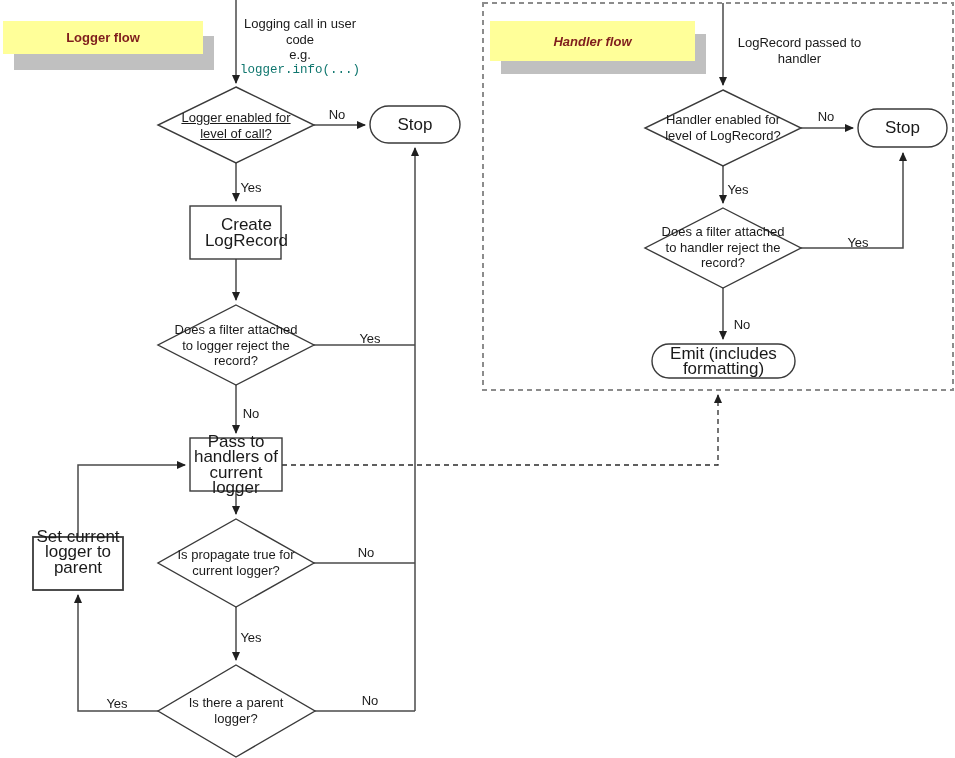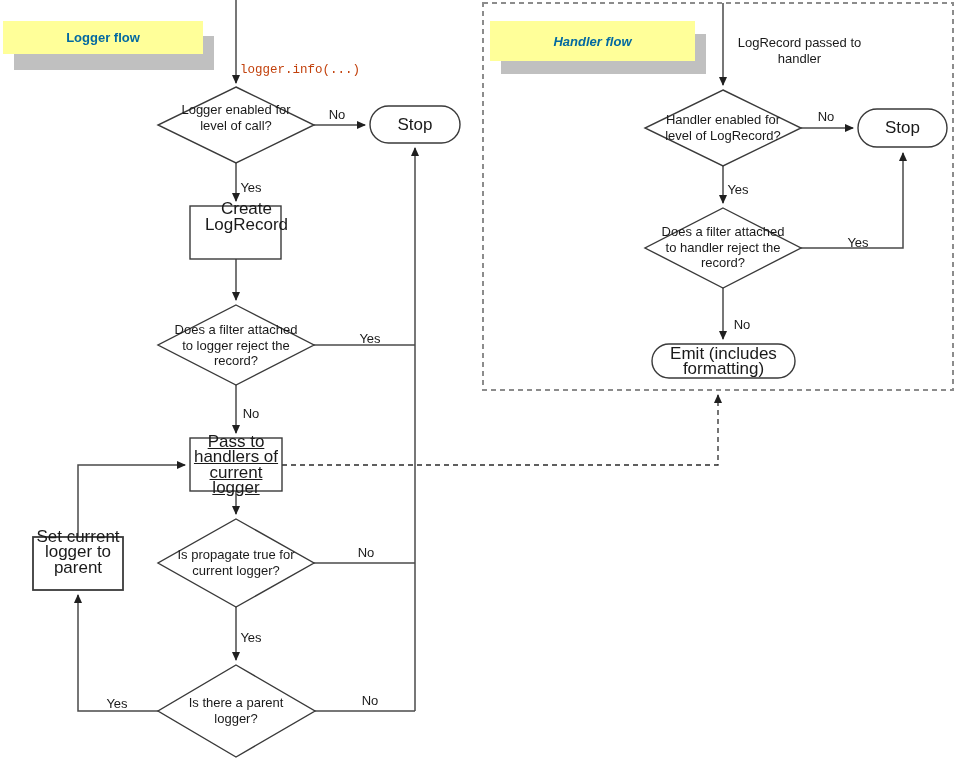--- a/index.html
+++ b/index.html
@@ -14,26 +14,26 @@
   }
   .boxtxt{
     position:absolute;display:flex;align-items:center;justify-content:center;
     text-align:center;font-size:17px;line-height:15.5px;white-space:pre-line;pointer-events:none;
   }
   .lbl{
     position:absolute;font-size:13px;transform:translate(-50%,-50%);
     white-space:nowrap;pointer-events:none;
   }
   .code{
-    font-family:"Liberation Mono",monospace;font-size:12.5px;color:#c2410c;white-space:pre;
+    font-family:"Liberation Mono",monospace;font-size:12.5px;color:#0f766e;white-space:pre;
   }
   .hdr-shadow{position:absolute;background:#C0C0C0;}
   .hdr{
     position:absolute;background:#FFFF99;display:flex;align-items:center;justify-content:center;
-    font-size:13px;font-weight:bold;color:#0369a1;
+    font-size:13px;font-weight:bold;color:#7f1d1d;
   }
   .shape{fill:#ffffff;stroke:#3a3a3a;stroke-width:1.4;}
   .edge{fill:none;stroke:#4a4a4a;stroke-width:1.5;}
   .edge-dash{fill:none;stroke:#2b2b2b;stroke-width:1.3;stroke-dasharray:5 4;}
   .container-dash{fill:none;stroke:#8c8c8c;stroke-width:2;stroke-dasharray:5 4;}
 </style>
 </head>
 <body>
 
 <div class="stage">
@@ -86,31 +86,34 @@
   <div class="hdr-shadow" style="left:14px;top:36px;width:200px;height:34px;"></div>
   <div class="hdr" style="left:3px;top:21px;width:200px;height:33px;">
     <span>Logger flow</span>
   </div>
 
   <div class="hdr-shadow" style="left:501px;top:34px;width:205px;height:40px;"></div>
   <div class="hdr" style="left:490px;top:21px;width:205px;height:40px;font-style:italic;">
     <span>Handler flow</span>
   </div>
 
+  <div class="txt" style="left:220px;top:16px;width:160px;">Logging call in user
+code
+e.g.</div>
   <div class="txt code" style="left:220px;top:63px;width:160px;">logger.info(...)</div>
 
-  <div class="txt" style="left:161px;top:102px;width:150px;">Logger enabled for
+  <div class="txt" style="left:161px;top:110px;width:150px;text-decoration:underline;">Logger enabled for
 level of call?</div>
   <div class="boxtxt" style="left:370px;top:106px;width:90px;height:37px;">Stop</div>
-  <div class="boxtxt" style="left:190px;top:190px;width:113px;height:53px;">Create
+  <div class="boxtxt" style="left:190px;top:206px;width:113px;height:53px;">Create
 LogRecord</div>
   <div class="txt" style="left:156px;top:322px;width:160px;">Does a filter attached
 to logger reject the
 record?</div>
-  <div class="boxtxt" style="left:190px;top:438px;width:92px;height:53px;text-decoration:underline;">Pass to
+  <div class="boxtxt" style="left:190px;top:438px;width:92px;height:53px;">Pass to
 handlers of
 current logger</div>
   <div class="txt" style="left:156px;top:547px;width:160px;">Is propagate true for
 current logger?</div>
   <div class="txt" style="left:166px;top:695px;width:140px;">Is there a parent
 logger?</div>
   <div class="boxtxt" style="left:33px;top:532px;width:90px;height:40px;">Set current
 logger to parent</div>
 
   <div class="lbl" style="left:337px;top:114px;">No</div>

